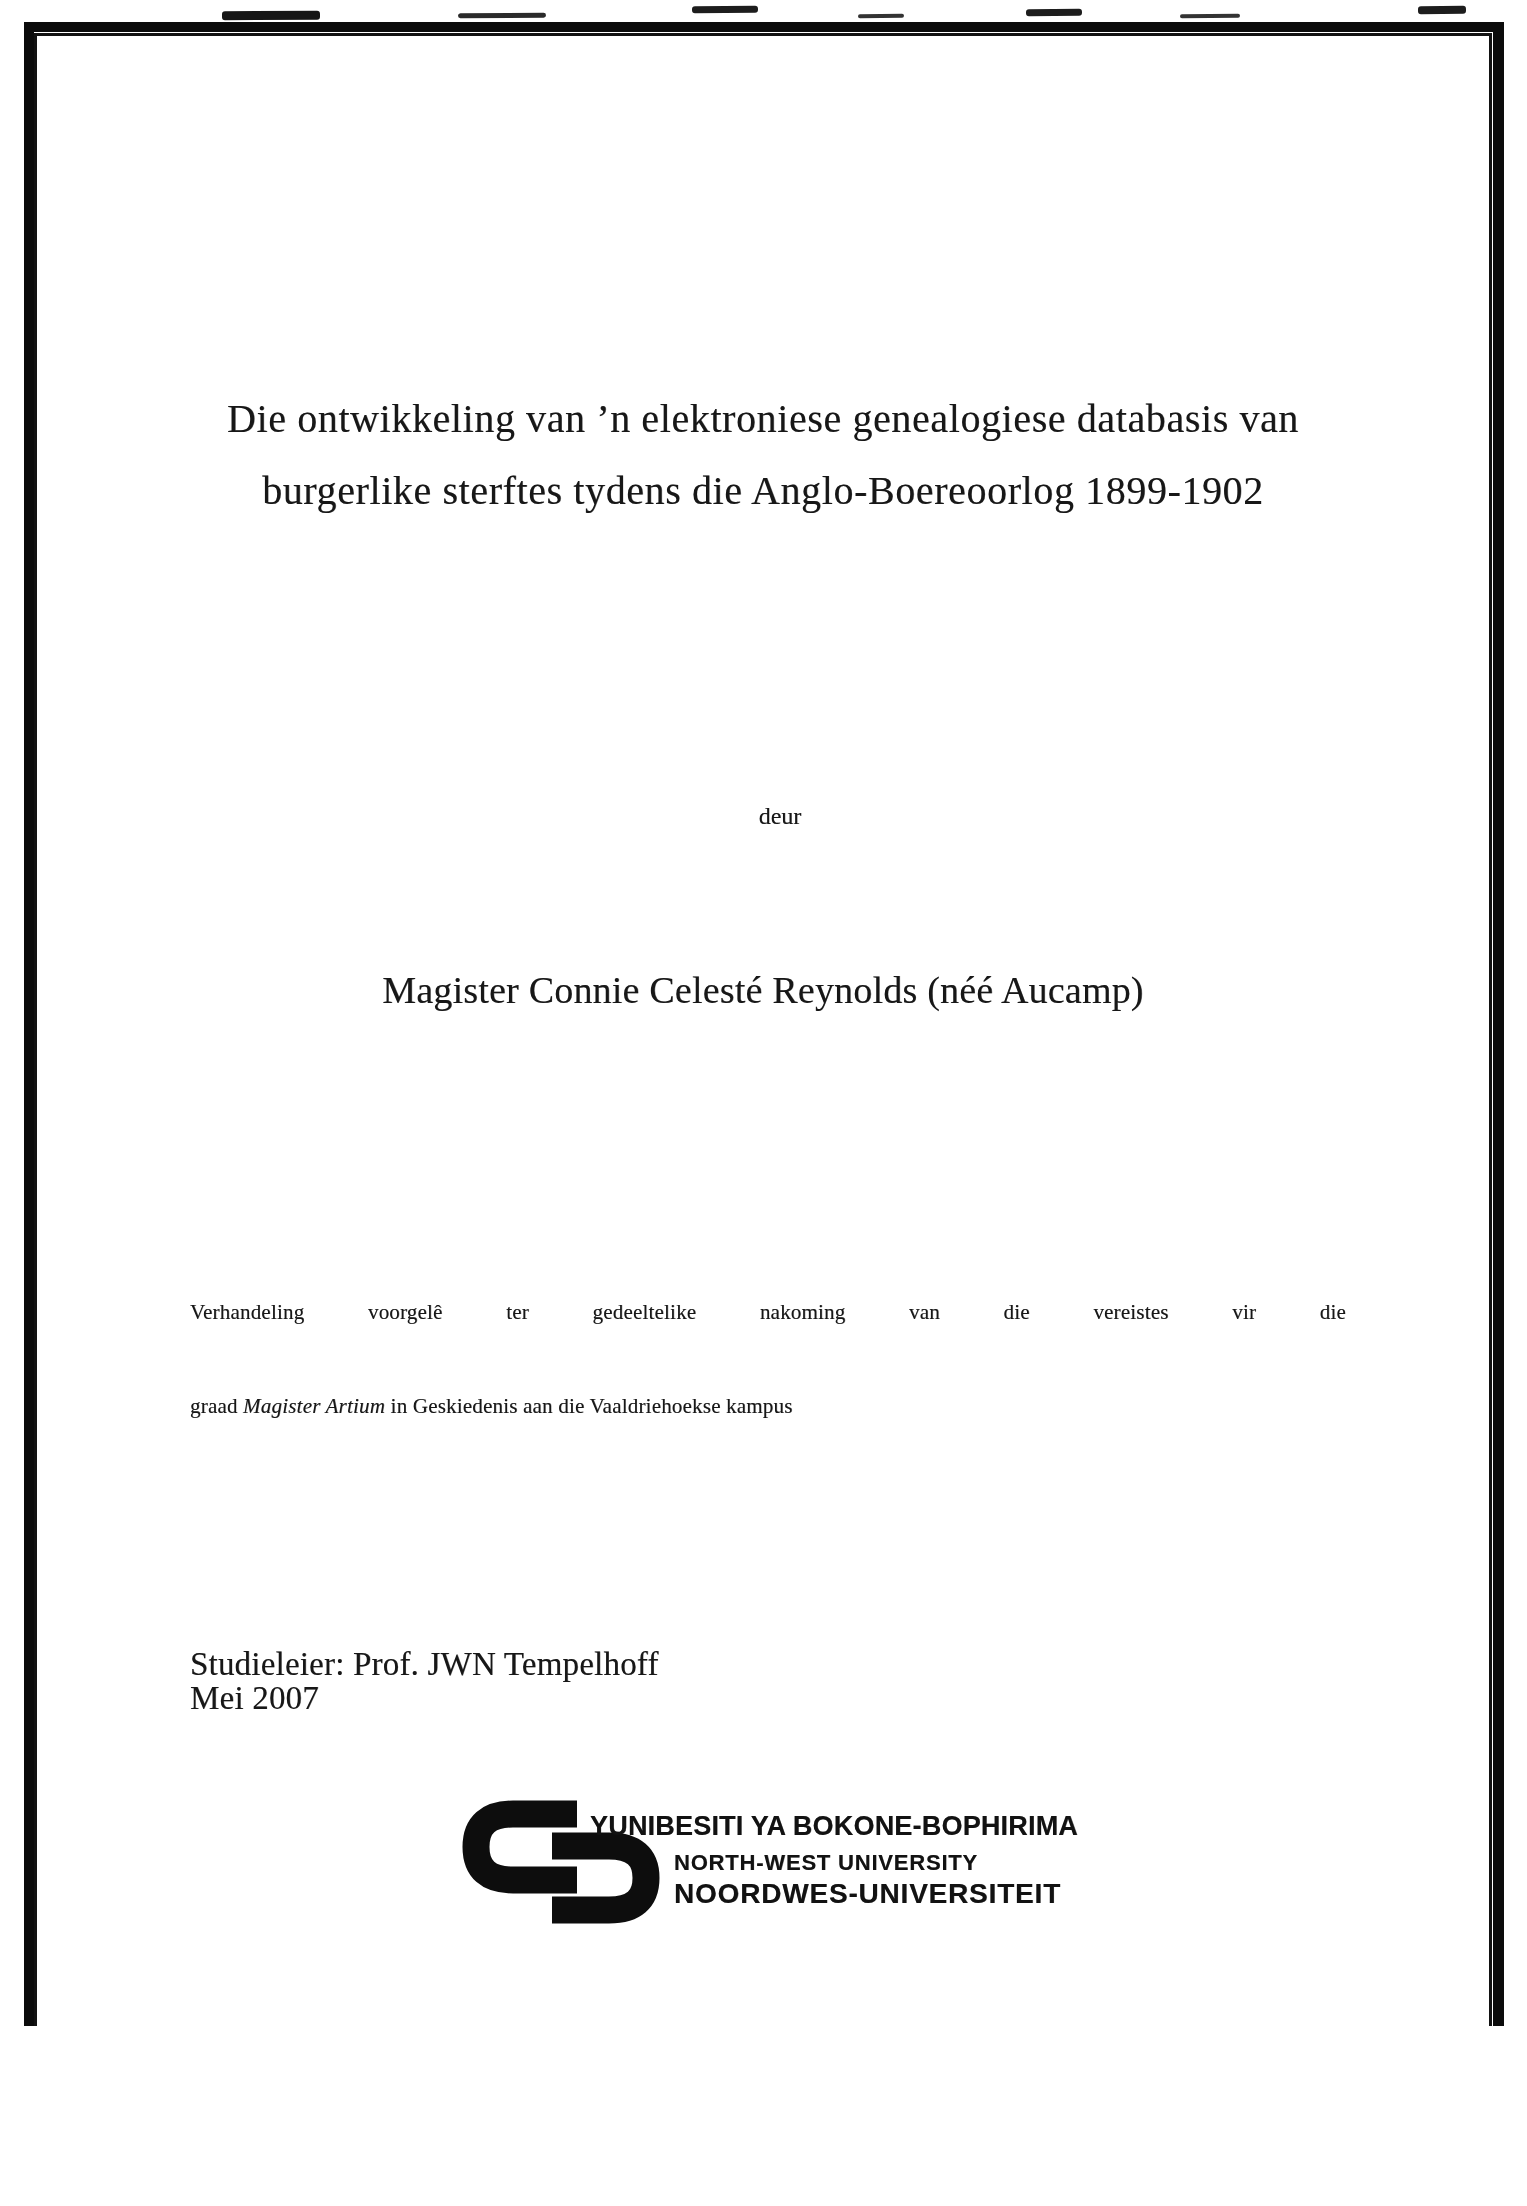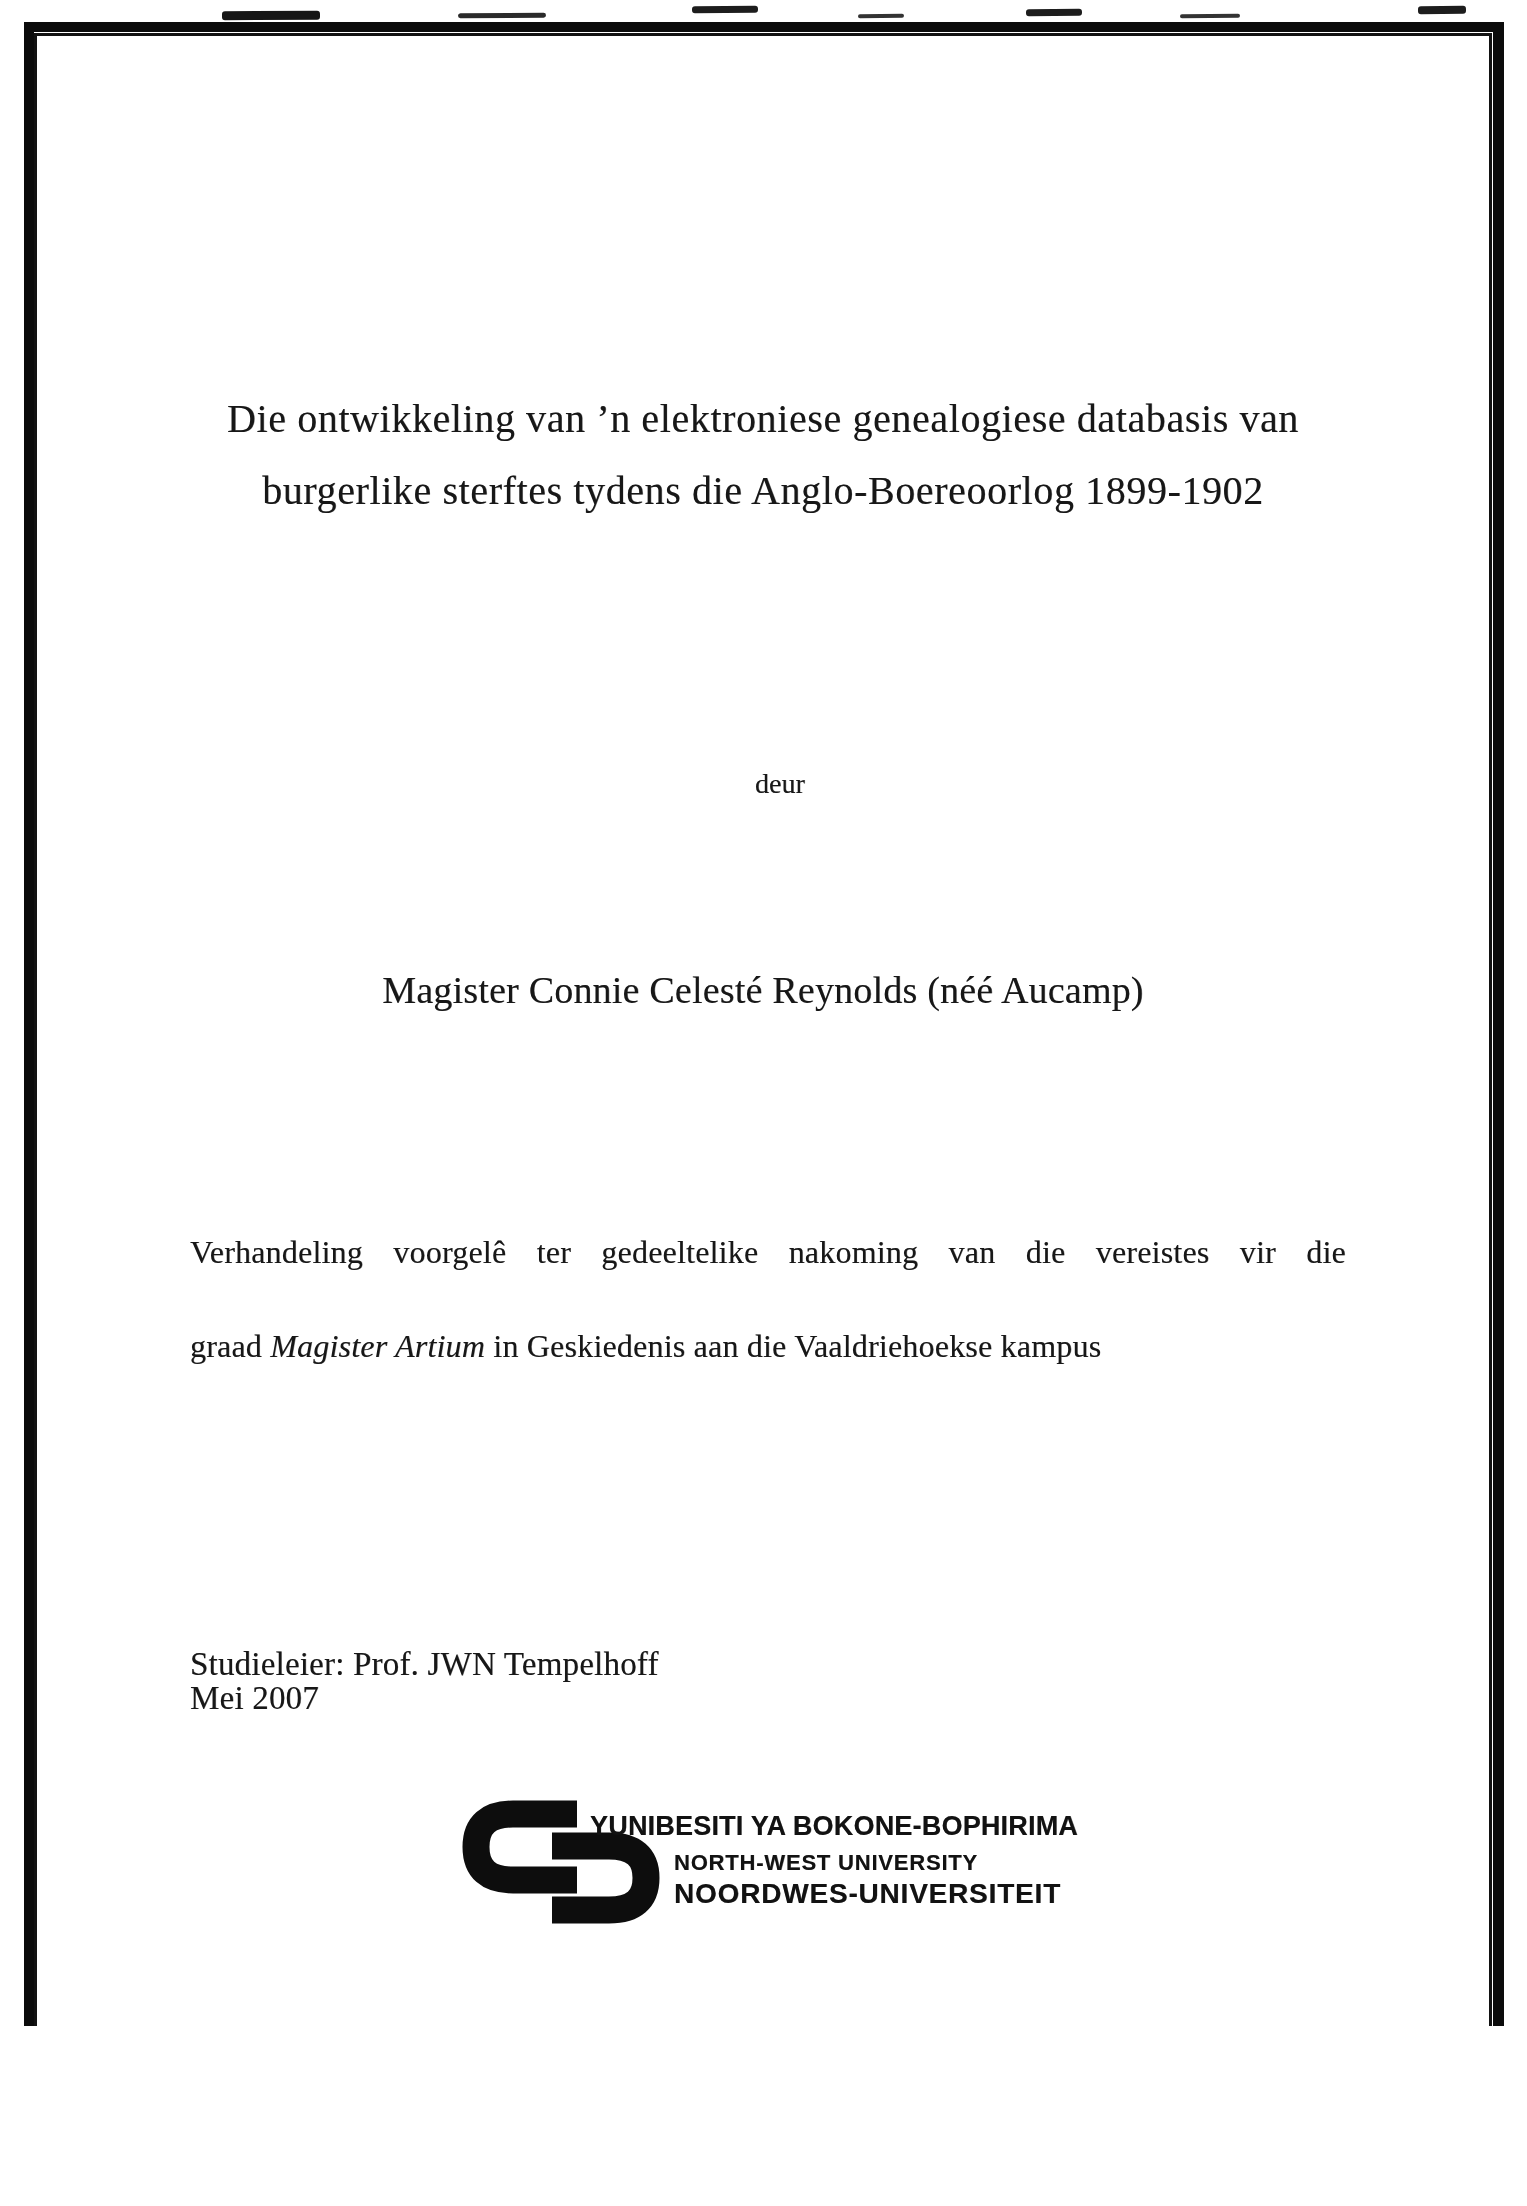--- a/index.html
+++ b/index.html
@@ -36,37 +36,37 @@
   .title-block {
     position: absolute;
     left: 80px; top: 383px; width: 1366px;
     text-align: center;
     font-size: 40px;
     line-height: 72px;
     letter-spacing: 0.6px;
   }
   .byline {
     position: absolute;
-    left: 97px; top: 768px; width: 1366px;
+    left: 97px; top: 800px; width: 1366px;
     text-align: center;
-    font-size: 28px;
+    font-size: 24px;
     line-height: 32px;
   }
   .author-line {
     position: absolute;
     left: 80px; top: 971px; width: 1366px;
     text-align: center;
     font-size: 38px;
     line-height: 38px;
     letter-spacing: 0.2px;
   }
   .statement {
     position: absolute;
-    left: 190px; top: 1229px; width: 1156px;
-    font-size: 32px;
+    left: 190px; top: 1289px; width: 1156px;
+    font-size: 21px;
     line-height: 47px;
     letter-spacing: 0.2px;
   }
   .statement .justified {
     text-align: justify;
     text-align-last: justify;
   }
   .statement .justified::after { content: ""; display: inline-block; width: 100%; height: 0; }
   .supervisor-block {
     position: absolute;

